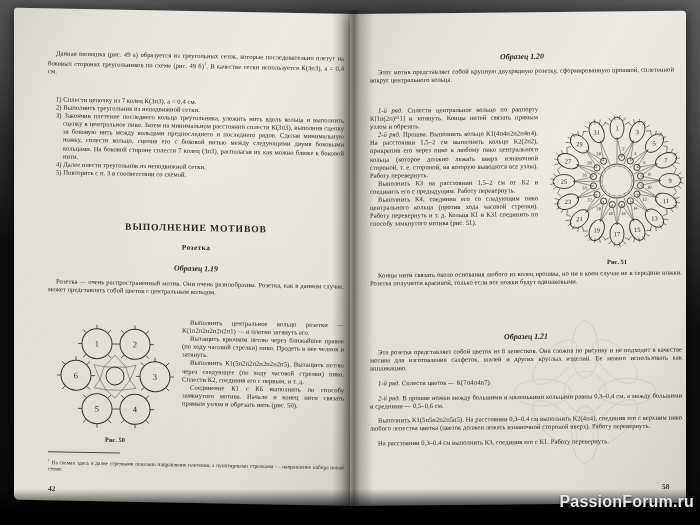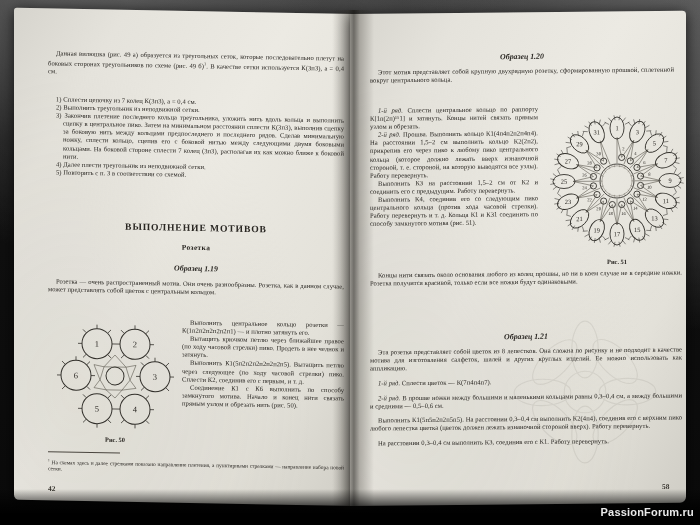--- a/index.html
+++ b/index.html
@@ -183,23 +183,23 @@
   #rp-s121    { left: 356px; top: 318px; width: 312px; transform: skewY(-0.55deg); }
   #fig51      { left: 528px; top: 92px;  width: 150px; transform: skewY(-0.55deg); }
 
   .folio-left  { left: 34px;  top: 470px; transform: skewY(1.05deg); }
   .folio-right { left: 648px; top: 468px; transform: skewY(-0.55deg); }
 
   
   .watermark {
     position: absolute;
     right: 6px;
-    bottom: 7px;
+    bottom: 14px;
     font-family: "Liberation Sans", sans-serif;
-    font-size: 11px;
+    font-size: 16px;
     font-weight: bold;
     color: #e9e9e9;
     letter-spacing: .2px;
     text-shadow: 0 1px 2px rgba(0,0,0,.9);
   }
 
   svg { display: block; }
 </style>
 </head>
 <body>

